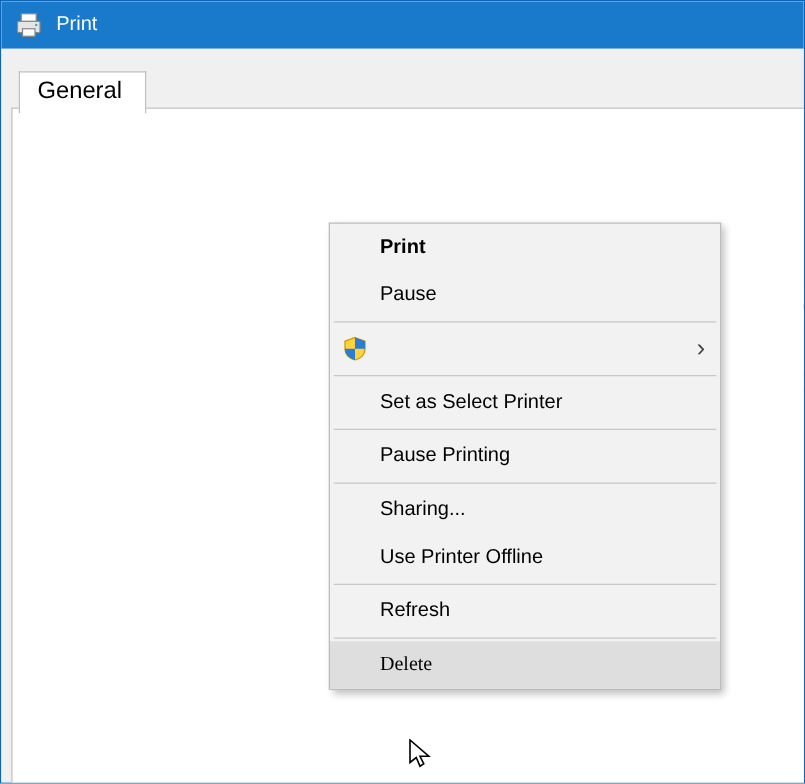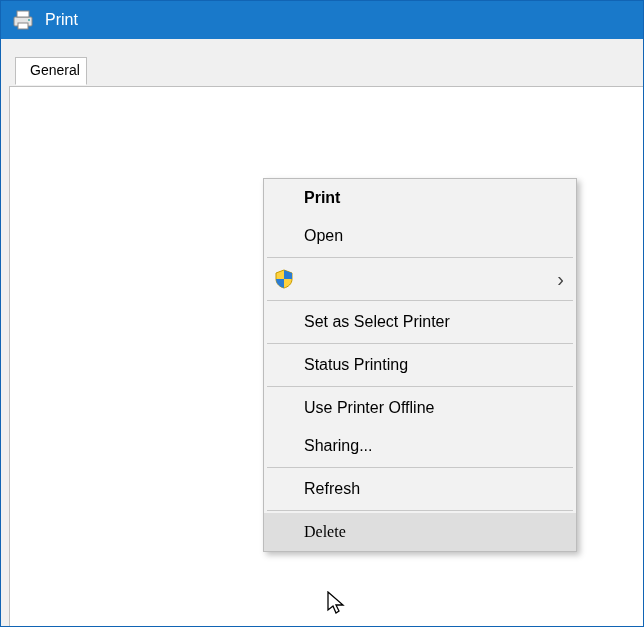--- a/index.html
+++ b/index.html
@@ -2,21 +2,21 @@
 <html><head>
 <meta charset="utf-8">
 <style>
 html,body{margin:0;padding:0;font-family:"Segoe UI",Tahoma,sans-serif;font-size:15px;color:#000;background:#fff;}
 .window{width:644px;height:627px;border:1px solid #1164b4;box-sizing:border-box;position:relative;overflow:hidden;background:#fff;}
 .titlebar{height:38px;background:#1979ca;color:#fff;display:flex;align-items:center;padding:0 10px;}
 .titlebar .icon{width:24px;height:22px;margin-right:10px;display:inline-block;}
 .title-text{font-size:16px;}
 .client{position:absolute;top:38px;left:0;right:0;bottom:0;background:#f0f0f0;}
 .tabbar{position:absolute;top:18px;left:14px;}
-.tab{display:inline-block;padding:4px 6px 6px 14px;border:1px solid #bfbfbf;border-bottom:1px solid #fff;background:#fff;position:relative;z-index:3;font-size:14px;}
+.tab{display:inline-block;padding:4px 18px 6px 14px;border:1px solid #bfbfbf;border-bottom:1px solid #fff;background:#fff;position:relative;z-index:3;font-size:19px;}
 .tabpanel{position:absolute;top:47px;left:8px;right:-40px;bottom:-40px;background:#fff;border:1px solid #bfbfbf;z-index:1;}
 
 .group1{position:absolute;top:62px;left:35px;right:-20px;border:1px solid #dcdcdc;border-radius:0;height:280px;}
 .group1 .legend{position:absolute;top:-12px;left:6px;background:#fff;padding:0 4px;font-size:15px;}
 .printer-list{position:absolute;top:12px;left:8px;right:8px;height:115px;overflow:hidden;}
 .printer-item{display:flex;align-items:center;height:26px;padding-left:4px;font-size:17px;}
 .printer-item .picon{width:20px;height:18px;margin-right:6px;}
 .printer-item.selected{background:#cde8ff;}
 .hscroll{position:absolute;top:128px;left:8px;right:8px;height:26px;background:#f0f0f0;border:1px solid #dcdcdc;display:flex;justify-content:space-between;align-items:center;}
 .hscroll .btn{width:26px;height:24px;display:flex;align-items:center;justify-content:center;color:#555;font-size:14px;}
@@ -153,39 +153,39 @@
         <text x="20" y="30" font-size="11" fill="#666">3</text>
         <text x="44" y="30" font-size="11" fill="#666">3</text>
       </svg>
     </div>
 
     <div class="apply">Apply</div>
   </div>
 
   <div class="ctx">
     <div class="mi bold">Print</div>
-    <div class="mi">Open</div>
+    <div class="mi">Pause</div>
     <div class="sep"></div>
     <div class="mi">
       <span class="shield">
         <svg viewBox="0 0 20 20">
             <path d="M10 1 L18 4 V10 C18 15 14 18 10 19 C6 18 2 15 2 10 V4 Z" fill="#ffd23e" stroke="#c69a00"></path>
             <path d="M10 1 L18 4 V10 L10 10 Z" fill="#2b7cd3"></path>
             <path d="M2 10 L10 10 L10 19 C6 18 2 15 2 10 Z" fill="#2b7cd3"></path>
           </svg>
       </span>
       <span class="arrow">›</span>
     </div>
     <div class="sep"></div>
     <div class="mi">Set as Select Printer</div>
     <div class="sep"></div>
-    <div class="mi">Status Printing</div>
+    <div class="mi">Pause Printing</div>
     <div class="sep"></div>
+    <div class="mi">Sharing...</div>
     <div class="mi">Use Printer Offline</div>
-    <div class="mi">Sharing...</div>
     <div class="sep"></div>
     <div class="mi">Refresh</div>
     <div class="sep"></div>
     <div class="mi hover">Delete</div>
   </div>
 
   <div class="cursor" style="top:590px;left:326px">
     <svg viewBox="0 0 20 26">
         <path d="M1 1 L1 19 L6 15 L9 22 L12 20 L9 14 L16 14 Z" fill="#fff" stroke="#000" stroke-width="1.3"></path>
       </svg>

